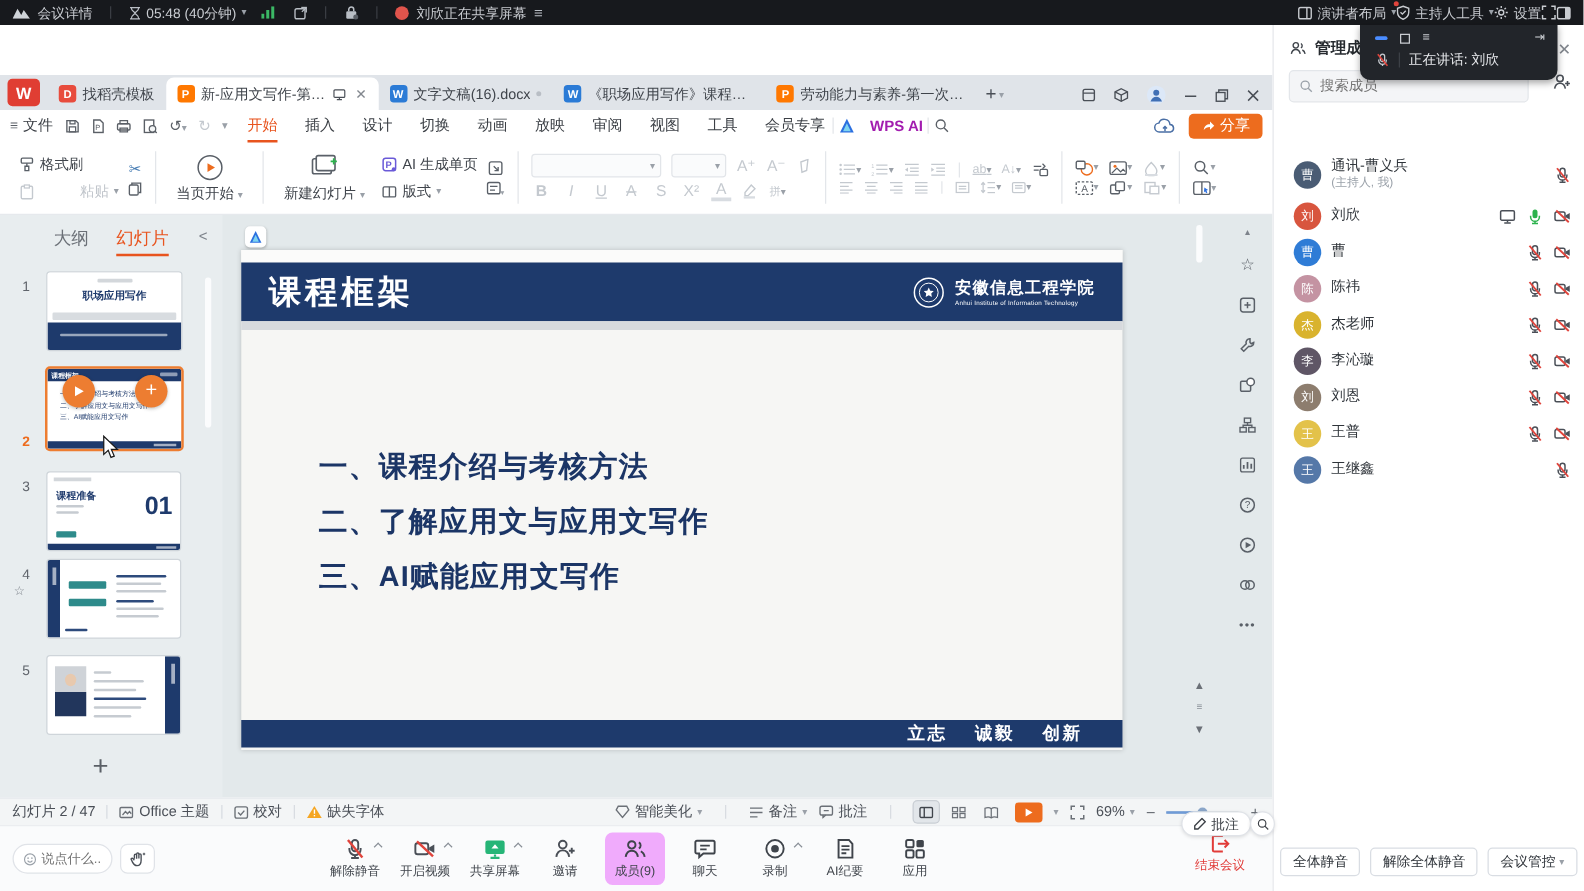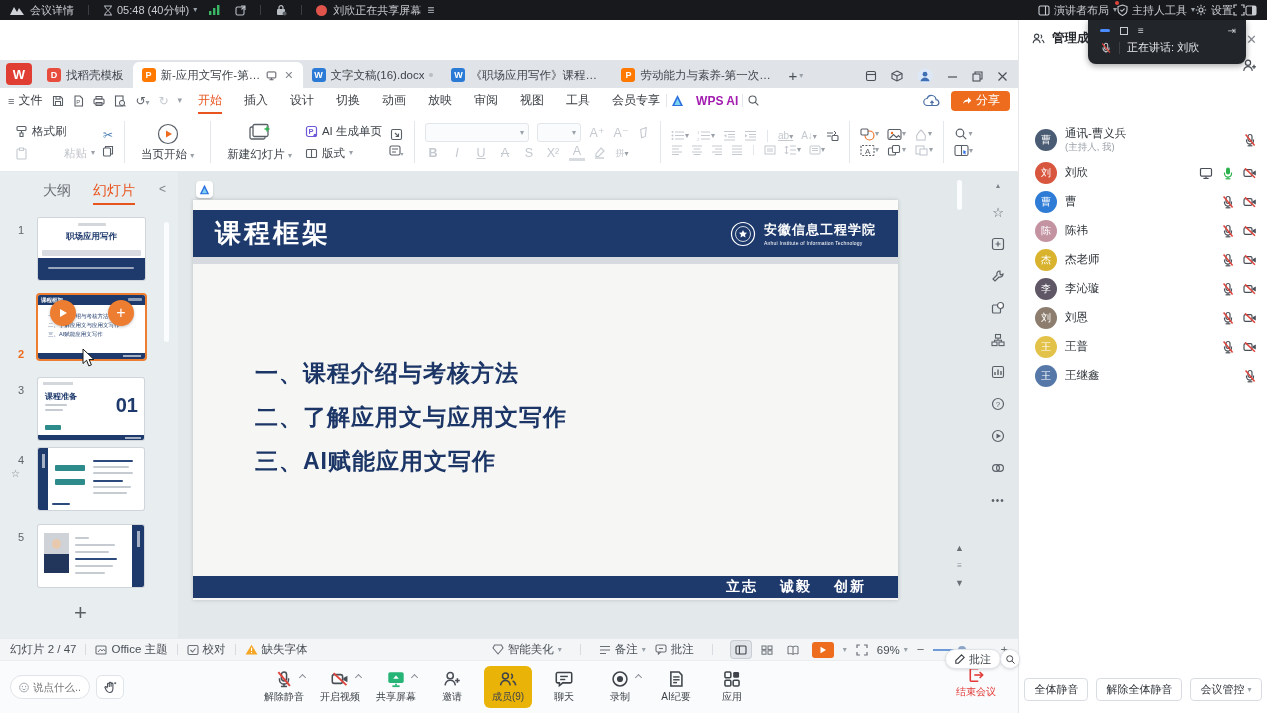--- a/index.html
+++ b/index.html
@@ -105,21 +105,21 @@
   .ztrack .fill{position:absolute;left:0;top:0;height:2px;width:28px;background:#6e9bd8;}
   .ztrack .knob{position:absolute;left:25px;top:-3px;width:8px;height:8px;border-radius:50%;background:#8ba6c9;}
   .float-pill{position:absolute;display:flex;align-items:center;gap:4px;background:#fff;border:1px solid #e0e3e8;border-radius:12px;box-shadow:0 1px 3px rgba(0,0,0,.12);font-size:11px;color:#3c4046;z-index:30;}
   
   .meetbar{position:absolute;left:0;top:660px;width:1018px;height:53px;background:#fafbfc;border-top:1px solid #ebedf0;}
   .sayinput{position:absolute;left:10px;top:14px;width:80px;height:24px;border:1px solid #e0e3e8;border-radius:13px;background:#fff;display:flex;align-items:center;gap:4px;padding:0 8px;}
   .sayinput input{border:none;outline:none;width:48px;font-size:10.5px;color:#9aa1a9;background:transparent;}
   .handbtn{position:absolute;left:96px;top:14px;width:28px;height:24px;border:1px solid #e0e3e8;border-radius:6px;background:#fff;display:flex;align-items:center;justify-content:center;}
   .mbtns{position:absolute;left:508px;top:5px;transform:translateX(-50%);display:flex;align-items:flex-start;gap:8px;}
   .mbtn{width:48px;height:42px;border-radius:6px;display:flex;flex-direction:column;align-items:center;justify-content:center;gap:2px;position:relative;}
-  .mbtn.active{background:#eab308;}
+  .mbtn.active{background:#f0abfc;}
   .mbtn .mlabel{font-size:10px;color:#3f444b;white-space:nowrap;}
   .mbtn .mcaret{position:absolute;right:3px;top:9px;width:5px;height:5px;border-left:1.2px solid #8a9098;border-top:1.2px solid #8a9098;transform:rotate(45deg);}
   .endbtn{position:absolute;right:22px;top:6px;display:flex;flex-direction:column;align-items:center;gap:2px;}
   .endbtn .mlabel{font-size:10px;color:#e13c39;}
   
   .sidepanel{position:absolute;left:1018px;top:20px;width:249px;height:693px;background:#fff;border-left:1px solid #e6e8ec;}
   .sp-head{position:absolute;left:12px;top:10px;display:flex;align-items:center;gap:6px;font-size:12.5px;font-weight:bold;color:#262a2f;}
   .sp-x{position:absolute;right:10px;top:12px;color:#82878e;font-size:13px;}
   .sp-search{position:absolute;left:12px;top:36px;width:192px;height:26px;background:#f4f5f7;border:1px solid #e3e6ea;border-radius:4px;display:flex;align-items:center;gap:5px;padding:0 7px;}
   .sp-search input{border:none;outline:none;background:transparent;font-size:11.5px;color:#9aa1a9;width:150px;}
@@ -1160,20 +1160,26 @@
   </div>
 
   <div class="sidepanel">
     <div class="sp-head">
       <svg width="15" height="13" viewBox="0 0 14 14">
           <use href="#sym-members"></use>
         </svg>
       <span>管理成员</span>
     </div>
     <span class="sp-x">✕</span>
+    <div class="sp-search">
+      <svg width="12" height="12" viewBox="0 0 14 14" style="color:#9aa1a9">
+          <use href="#sym-search"></use>
+        </svg>
+      <input placeholder="搜索成员" style="">
+    </div>
     <span class="sp-addperson ic">
       <svg width="15" height="15" viewBox="0 0 14 14">
           <use href="#sym-invite"></use>
         </svg>
     </span>
     <div class="mlist" id="member-list">
         <div class="mrow tall">
           <span class="avat" style="background: rgb(74, 92, 116);">曹</span>
           <div class="mname">通讯-曹义兵<div class="msub">(主持人, 我)</div></div>
           <span class="micos">

